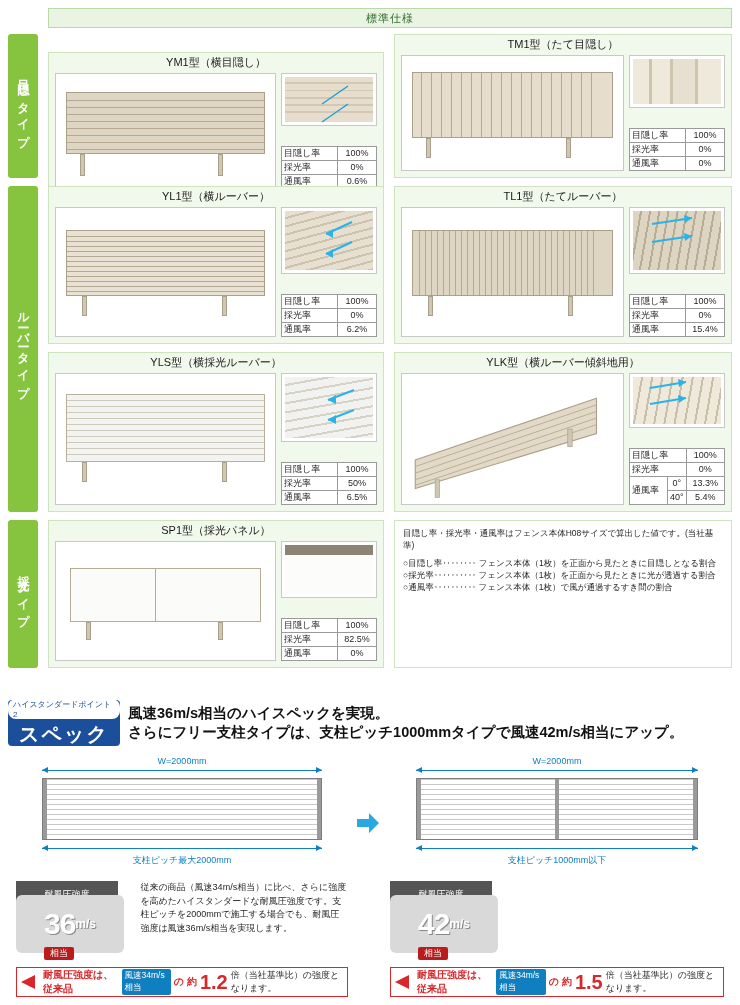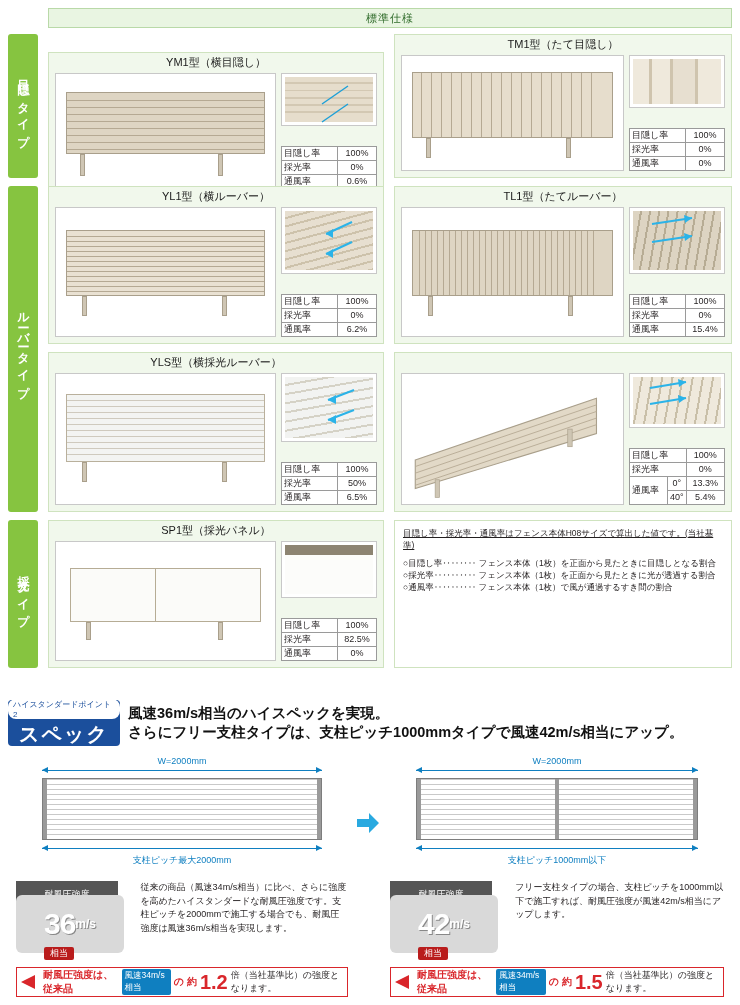--- a/index.html
+++ b/index.html
@@ -83,21 +83,21 @@
   }
   .hline { position:absolute; left:0; right:0; height:1px; background:#b5a993; }
   .vline { position:absolute; top:0; bottom:0; width:1px; background:#b5a993; }
 
   
   .notes {
     position:absolute; left:394px; top:520px; width:338px; height:148px;
     background:#ffffff; border:1px solid #cfe3bf; padding:6px 8px;
     font-size:8.5px; line-height:1.45; color:#231f20;
   }
-  .notes .n-head { margin-bottom:5px;text-decoration:underline; }
+  .notes .n-head { margin-bottom:5px; }
   .notes .n-row { white-space:nowrap; }
 
   
   .hs-wrap { position:absolute; left:8px; top:700px; width:724px; height:46px; }
   .hs-badge {
     position:absolute; left:0; top:0; width:112px; height:46px;
     background:#1b4f9c; border-radius:4px; color:#fff;
     display:flex; flex-direction:column; align-items:center; justify-content:center;
   }
   .hs-badge .l1 { font-size:8px; background:#fff; color:#1b4f9c; border-radius:8px; padding:0 5px; margin-bottom:2px;}
@@ -434,20 +434,21 @@
                 <td class="k">通風率</td>
                 <td class="v">6.5%</td>
               </tr>
         </tbody>
           </table>
       </div>
     </div>
   </div>
 
   <div class="panel" style="left:394px; top:352px; width:338px; height:160px;">
+    <div class="ptitle">YLK型（横ルーバー傾斜地用）</div>
     <div class="pbody">
       <div class="big-img">
         <svg width="100%" height="100%" viewBox="0 0 200 118" preserveAspectRatio="none">
           <polygon points="12,78 176,22 176,54 12,104" fill="#e2d9c7" stroke="#a99f8b" stroke-width="1"></polygon>
           <line x1="12" y1="84" x2="176" y2="28" stroke="#b5a993" stroke-width="0.8"></line>
           <line x1="12" y1="90" x2="176" y2="34" stroke="#b5a993" stroke-width="0.8"></line>
           <line x1="12" y1="96" x2="176" y2="40" stroke="#b5a993" stroke-width="0.8"></line>
           <line x1="12" y1="101" x2="176" y2="46" stroke="#b5a993" stroke-width="0.8"></line>
           <rect x="30" y="96" width="4" height="16" fill="#cfc6b4" stroke="#a99f8b" stroke-width="0.6"></rect>
           <rect x="150" y="50" width="4" height="16" fill="#cfc6b4" stroke="#a99f8b" stroke-width="0.6"></rect>
@@ -613,21 +614,20 @@
     <div style="display:flex; gap:8px; margin:14px 8px 0 8px;">
       <div class="wind-box">
         <div class="wind-title">耐風圧強度</div>
         <div class="wind-speed-lbl">風速</div>
         <div class="wind-circle">
           <span class="wind-num">42</span>
           <span class="wind-unit">m/s</span>
         </div>
         <div class="wind-soutou">相当</div>
       </div>
-      <div class="body-note" style="width:214px;">フリー支柱タイプの場合、支柱ピッチを1000mm以下で施工すれば、耐風圧強度が風速42m/s相当にアップします。</div>
     </div>
 
     <div class="redbar" style="margin:12px 8px 0 8px;">
       <span class="tri"></span>
       <span>耐風圧強度は、従来品</span>
       <span class="chip">風速34m/s相当</span>
       <span>の</span>
       <span>約</span>
       <span class="bignum">1.5</span>
       <span class="blk">倍（当社基準比）の強度となります。</span>

